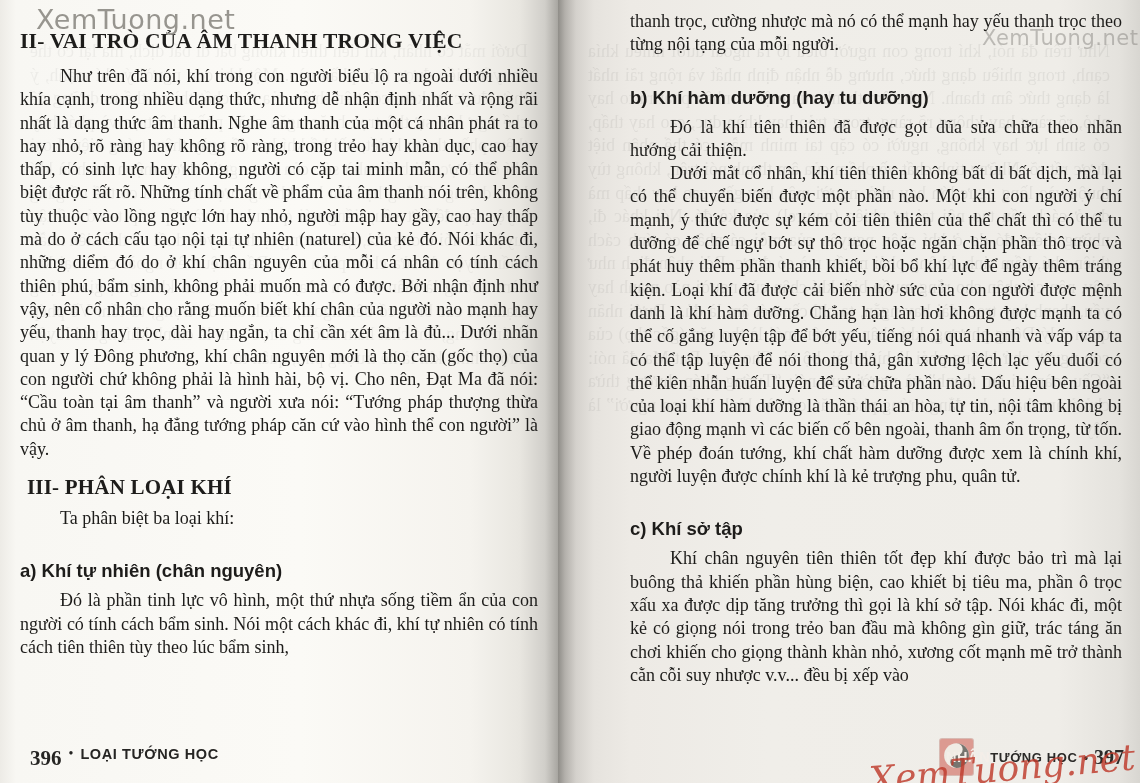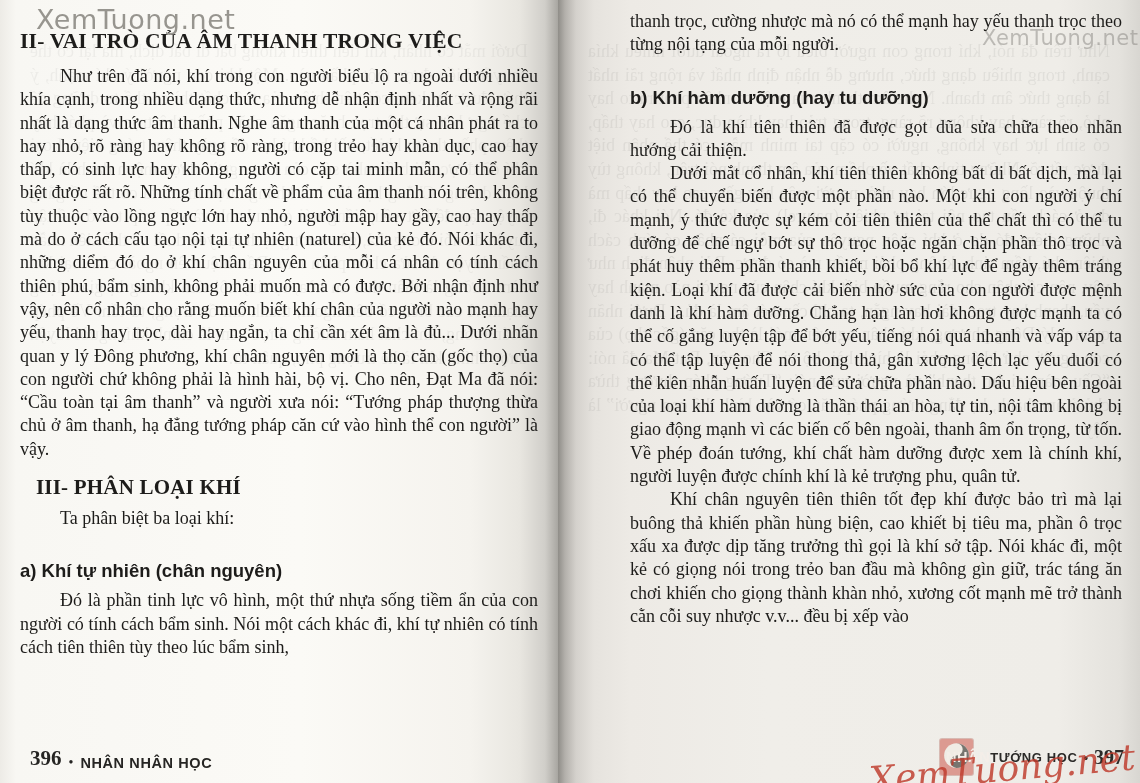--- a/index.html
+++ b/index.html
@@ -42,21 +42,21 @@
     margin:0; font-size:18px; line-height:23.3px;
     text-align:justify; text-indent:40px;
   }
   .para.cont { text-indent:0; }
   .heading-main {
     margin:10px 0 10px; font-size:21.5px; font-weight:bold;
     line-height:27px; letter-spacing:0.2px;
   }
   .heading-main .line2 { display:block; padding-left:86px; }
   .heading-sec {
-    margin:14px 16px 7px; font-size:21px; font-weight:bold; letter-spacing:0.2px;
+    margin:14px 7px 7px; font-size:21px; font-weight:bold; letter-spacing:0.2px;
   }
   .subhead {
     margin:30px 0 7px; font-family:"Liberation Sans", sans-serif;
     font-size:18.5px; font-weight:bold;
   }
   
   .wm-top-left {
     position:absolute; left:36px; top:4px; z-index:3;
     font-family:"DejaVu Sans", sans-serif; font-size:27px;
     color:#97958f; letter-spacing:0.5px;
@@ -68,21 +68,21 @@
   }
   .wm-script {
     position:absolute; right:-4px; bottom:-6px; z-index:4;
     font-family:"DejaVu Serif", serif; font-style:italic;
     font-size:36px; color:#bf3a2b; opacity:0.82;
     transform:rotate(-5deg); white-space:nowrap;
   }
   
   .footer-left {
     position:absolute; left:30px; bottom:12px; z-index:3;
-    display:flex; align-items:flex-end; color:#262523;
+    display:flex; align-items:flex-start; color:#262523;
   }
   .footer-left .pgnum {
     font-family:"Liberation Serif", serif; font-weight:bold; font-size:21px;
   }
   .footer-left .dot { font-size:14px; margin:0 7px; }
   .footer-left .title {
     font-family:"Liberation Sans", sans-serif; font-weight:bold;
     font-size:14.5px; letter-spacing:0.6px;
   }
   .footer-right {
@@ -117,31 +117,32 @@
       </h1>
       <p class="para">Như trên đã nói, khí trong con người biểu lộ ra ngoài dưới nhiều khía cạnh, trong nhiều dạng thức, nhưng dễ nhận định nhất và rộng rãi nhất là dạng thức âm thanh. Nghe âm thanh của một cá nhân phát ra to hay nhỏ, rõ ràng hay không rõ ràng, trong trẻo hay khàn dục, cao hay thấp, có sinh lực hay không, người có cặp tai minh mẫn, có thể phân biệt được rất rõ. Những tính chất về phẩm của âm thanh nói trên, không tùy thuộc vào lồng ngực lớn hay nhỏ, người mập hay gầy, cao hay thấp mà do ở cách cấu tạo nội tại tự nhiên (naturel) của kẻ đó. Nói khác đi, những diểm đó do ở khí chân nguyên của mỗi cá nhân có tính cách thiên phú, bẩm sinh, không phải muốn mà có được. Bởi nhận định như vậy, nên cổ nhân cho rằng muốn biết khí chân của người nào mạnh hay yếu, thanh hay trọc, dài hay ngắn, ta chỉ cần xét âm là đủ... Dưới nhãn quan y lý Đông phương, khí chân nguyên mới là thọ căn (gốc thọ) của con người chứ không phải là hình hài, bộ vị. Cho nên, Đạt Ma đã nói: “Cầu toàn tại âm thanh” và người xưa nói: “Tướng pháp thượng thừa chủ ở âm thanh, hạ đẳng tướng pháp căn cứ vào hình thể con người” là vậy.</p>
       <h2 class="heading-sec">III- PHÂN LOẠI KHÍ</h2>
       <p class="para">Ta phân biệt ba loại khí:</p>
       <h3 class="subhead">a) Khí tự nhiên (chân nguyên)</h3>
       <p class="para">Đó là phần tinh lực vô hình, một thứ nhựa sống tiềm ẩn của con người có tính cách bẩm sinh. Nói một cách khác đi, khí tự nhiên có tính cách tiên thiên tùy theo lúc bẩm sinh,</p>
     </div>
     <div class="footer-left">
       <span class="pgnum">396</span>
       <span class="dot">•</span>
-      <span class="title">NHÂN NHÂN HỌC</span>
+      <span class="title">LOẠI TƯỚNG HỌC</span>
     </div>
   </div>
 
   <div class="page page-right">
     <div class="bleed">Như trên đã nói, khí trong con người biểu lộ ra ngoài dưới nhiều khía cạnh, trong nhiều dạng thức, nhưng dễ nhận định nhất và rộng rãi nhất là dạng thức âm thanh. Nghe âm thanh của một cá nhân phát ra to hay nhỏ, rõ ràng hay không rõ ràng, trong trẻo hay khàn dục, cao hay thấp, có sinh lực hay không, người có cặp tai minh mẫn, có thể phân biệt được rất rõ. Những tính chất về phẩm của âm thanh nói trên, không tùy thuộc vào lồng ngực lớn hay nhỏ, người mập hay gầy, cao hay thấp mà do ở cách cấu tạo nội tại tự nhiên (naturel) của kẻ đó. Nói khác đi, những diểm đó do ở khí chân nguyên của mỗi cá nhân có tính cách thiên phú, bẩm sinh, không phải muốn mà có được. Bởi nhận định như vậy, nên cổ nhân cho rằng muốn biết khí chân của người nào mạnh hay yếu, thanh hay trọc, dài hay ngắn, ta chỉ cần xét âm là đủ... Dưới nhãn quan y lý Đông phương, khí chân nguyên mới là thọ căn (gốc thọ) của con người chứ không phải là hình hài, bộ vị. Cho nên, Đạt Ma đã nói: “Cầu toàn tại âm thanh” và người xưa nói: “Tướng pháp thượng thừa chủ ở âm thanh, hạ đẳng tướng pháp căn cứ vào hình thể con người” là vậy.</div>
     <div class="col col-right">
       <p class="para cont">thanh trọc, cường nhược mà nó có thể mạnh hay yếu thanh trọc theo từng nội tạng của mỗi người.</p>
       <h3 class="subhead">b) Khí hàm dưỡng (hay tu dưỡng)</h3>
       <p class="para">Đó là khí tiên thiên đã được gọt dũa sửa chữa theo nhãn hướng cải thiện.</p>
       <p class="para">Dưới mắt cổ nhân, khí tiên thiên không bất di bất dịch, mà lại có thể chuyển biến được một phần nào. Một khi con người ý chí mạnh, ý thức được sự kém cỏi tiên thiên của thể chất thì có thể tu dưỡng để chế ngự bớt sự thô trọc hoặc ngăn chặn phần thô trọc và phát huy thêm phần thanh khiết, bồi bổ khí lực để ngày thêm tráng kiện. Loại khí đã được cải biến nhờ sức của con người được mệnh danh là khí hàm dưỡng. Chẳng hạn làn hơi không được mạnh ta có thể cố gắng luyện tập để bớt yếu, tiếng nói quá nhanh và vấp váp ta có thể tập luyện để nói thong thả, gân xương lệch lạc yếu duối có thể kiên nhẫn huấn luyện để sửa chữa phần nào. Dấu hiệu bên ngoài của loại khí hàm dưỡng là thần thái an hòa, tự tin, nội tâm không bị giao động mạnh vì các biến cố bên ngoài, thanh âm ổn trọng, từ tốn. Về phép đoán tướng, khí chất hàm dưỡng được xem là chính khí, người luyện được chính khí là kẻ trượng phu, quân tử.</p>
+      <h3 class="subhead">c) Khí sở tập</h3>
       <p class="para">Khí chân nguyên tiên thiên tốt đẹp khí được bảo trì mà lại buông thả khiến phần hùng biện, cao khiết bị tiêu ma, phần ô trọc xấu xa được dịp tăng trưởng thì gọi là khí sở tập. Nói khác đi, một kẻ có giọng nói trong trẻo ban đầu mà không gìn giữ, trác táng ăn chơi khiến cho giọng thành khàn nhỏ, xương cốt mạnh mẽ trở thành cằn cỗi suy nhược v.v... đều bị xếp vào</p>
     </div>
 
     <div class="footer-wrap">
       <div class="footer-right">
         <div class="logo-box">
           <span>
             <svg viewBox="0 0 24 24" width="27" height="27" aria-hidden="true">
               <circle cx="12" cy="12" r="11" fill="#f0ece5"></circle>
               <path d="M12 1 a11 11 0 0 1 0 22 a5.5 5.5 0 0 1 0 -11 a5.5 5.5 0 0 0 0 -11 z" fill="#77756f"></path>

